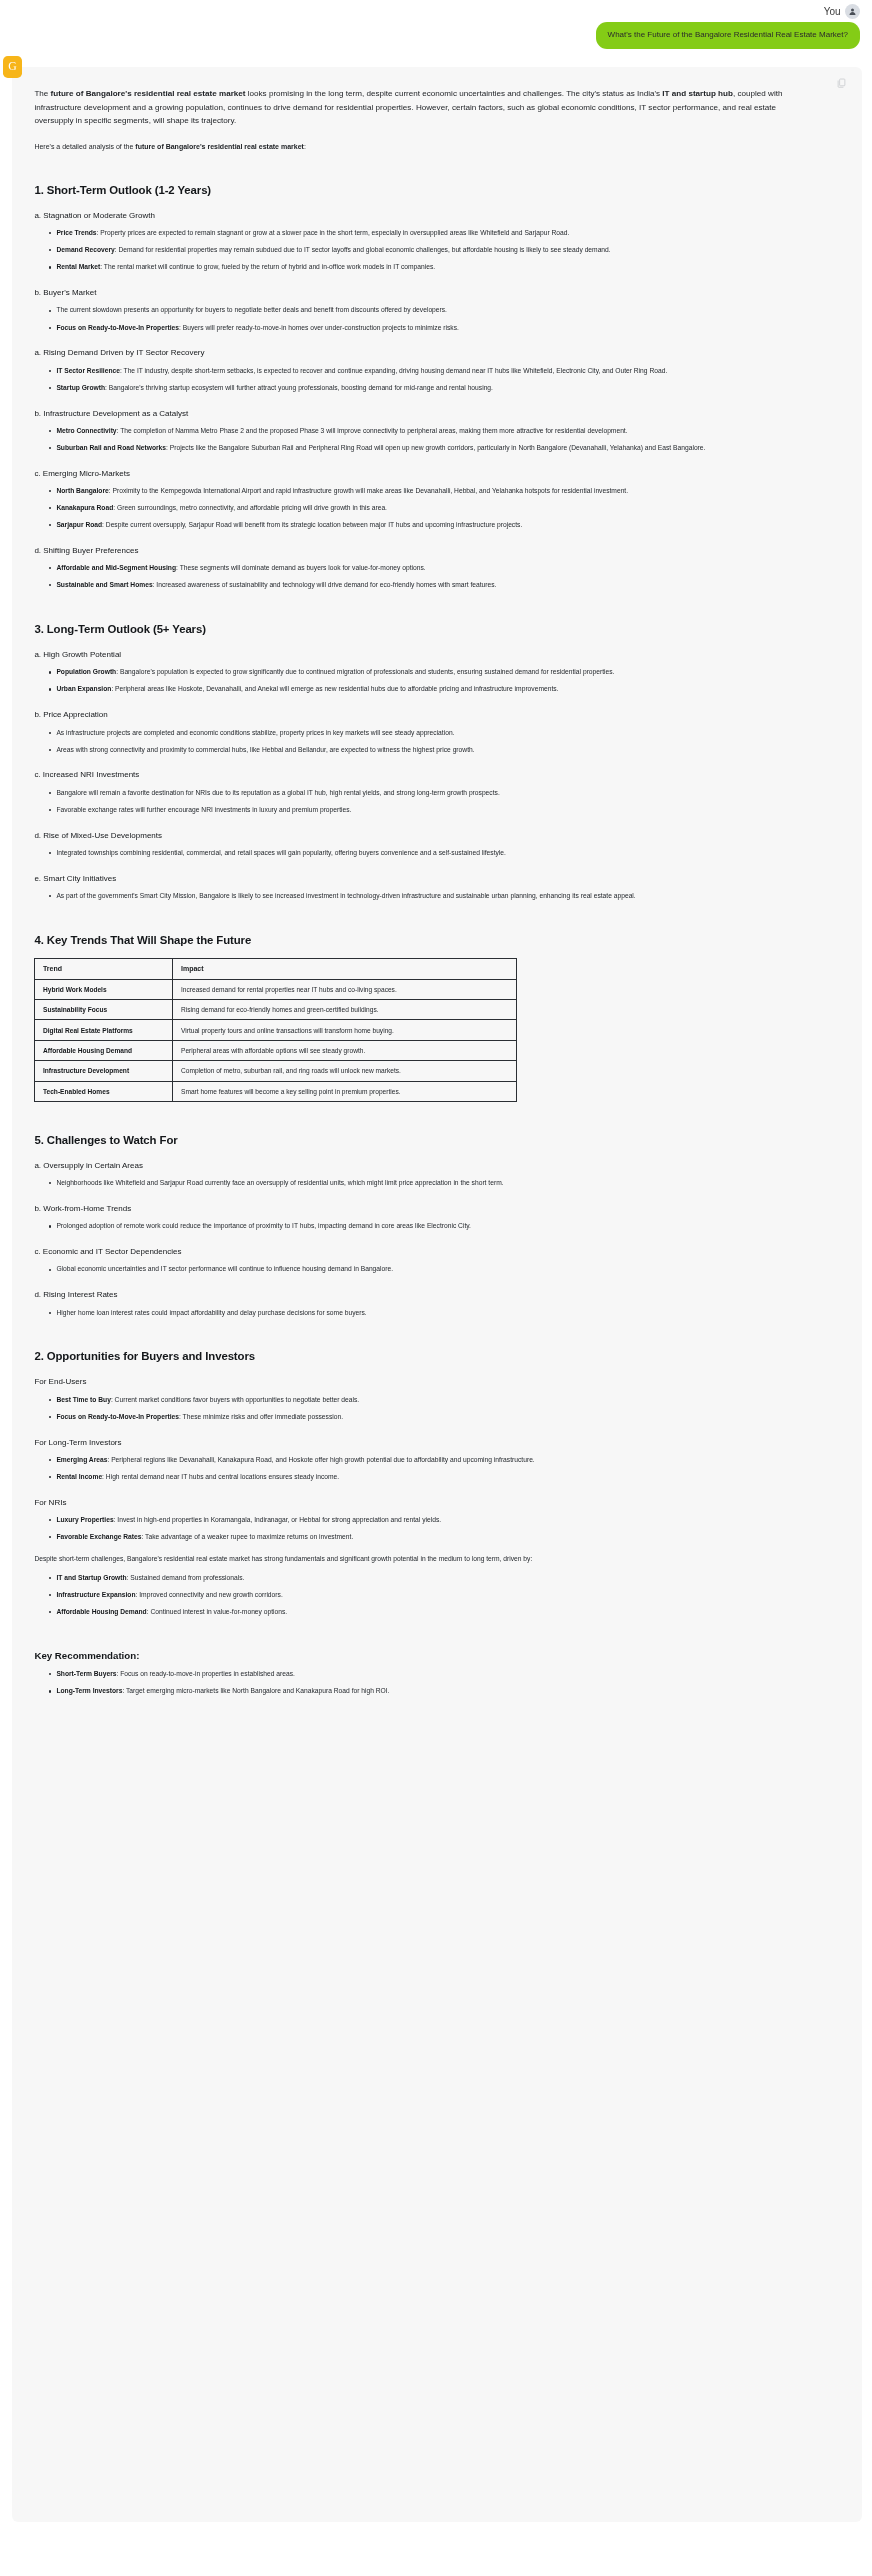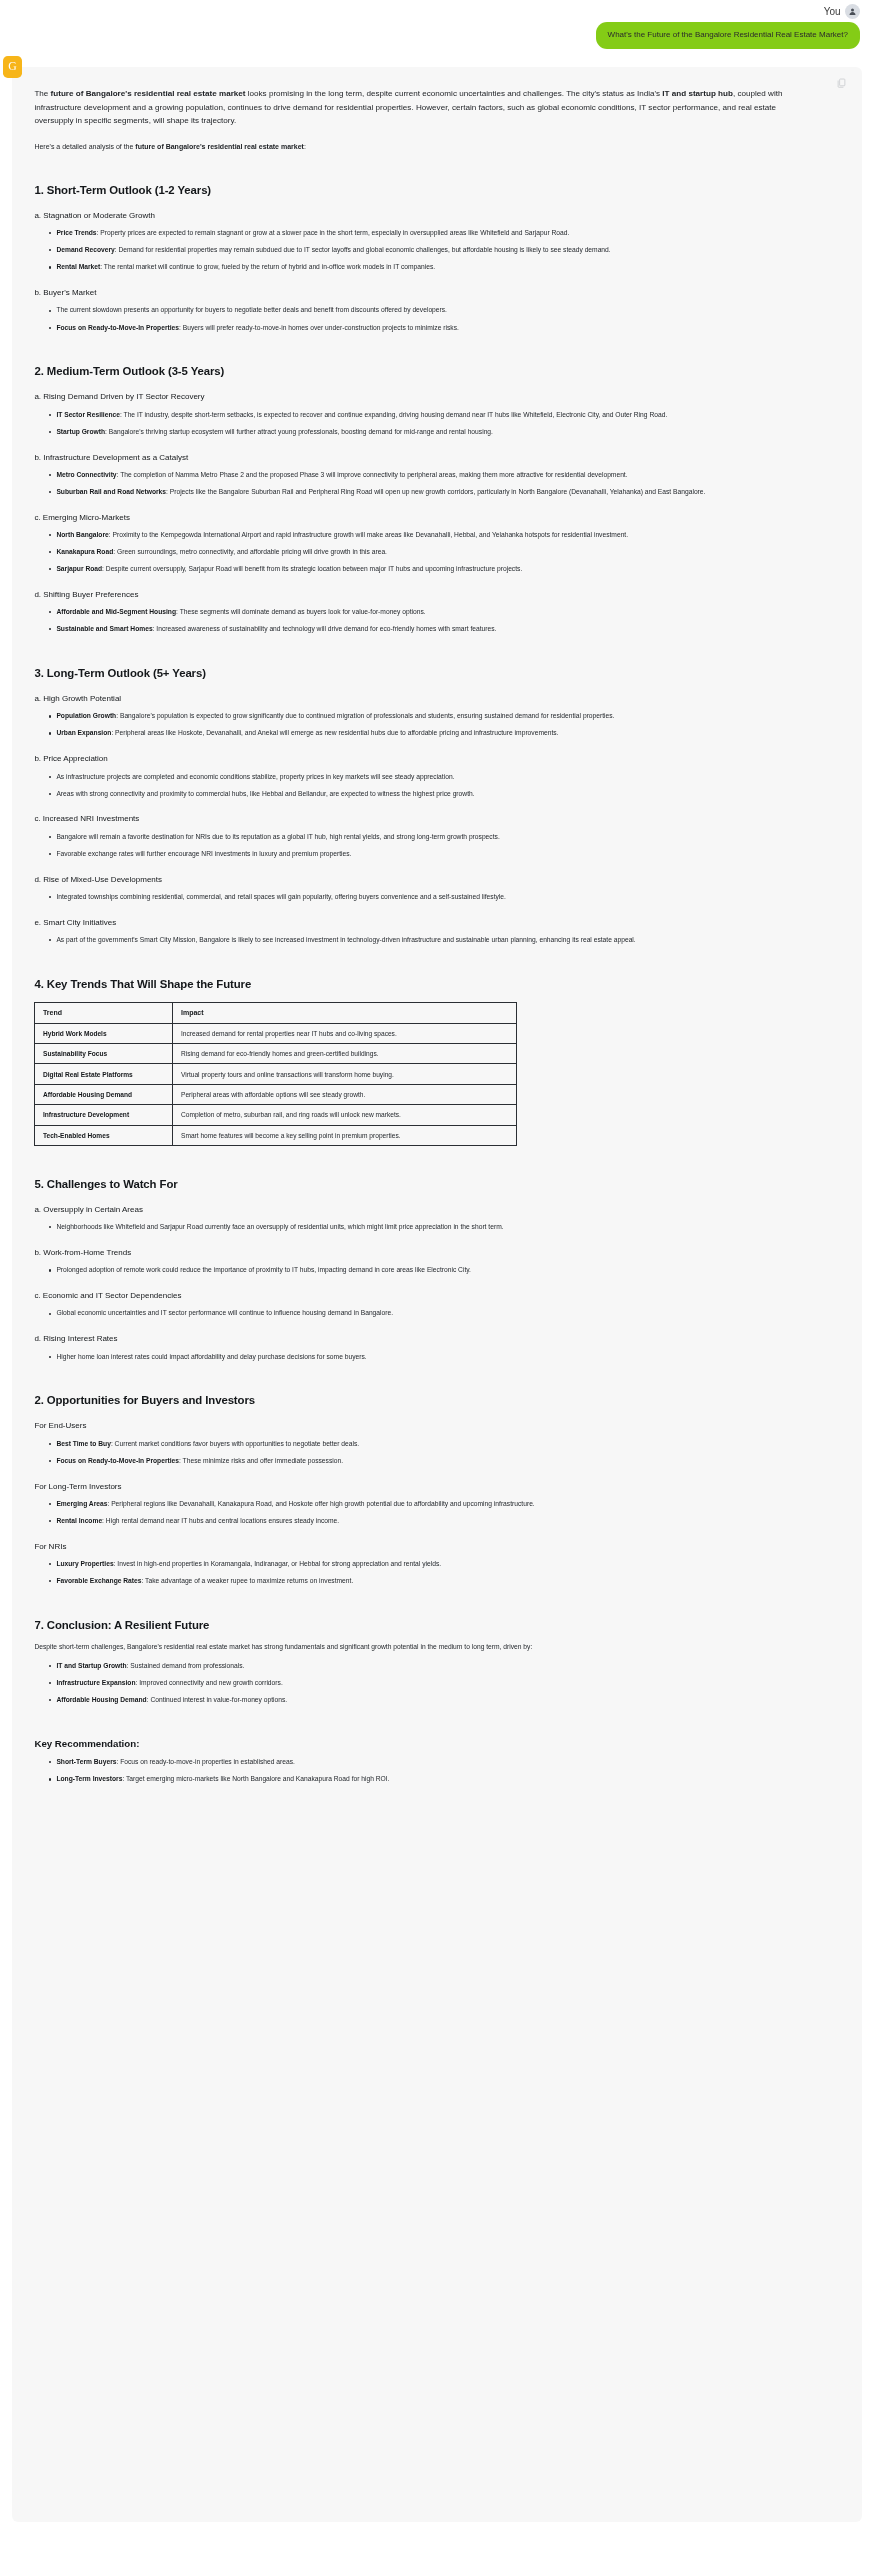--- a/index.html
+++ b/index.html
@@ -214,21 +214,20 @@
         <ul class="bullets">
           <li><b>Price Trends</b><span>: Property prices are expected to remain stagnant or grow at a slower pace in the short term, especially in oversupplied areas like Whitefield and Sarjapur Road.</span></li>
           <li><b>Demand Recovery</b><span>: Demand for residential properties may remain subdued due to IT sector layoffs and global economic challenges, but affordable housing is likely to see steady demand.</span></li>
           <li><b>Rental Market</b><span>: The rental market will continue to grow, fueled by the return of hybrid and in-office work models in IT companies.</span></li>
         </ul>
         <h3 class="sub">b. Buyer's Market</h3>
         <ul class="bullets">
           <li><span>The current slowdown presents an opportunity for buyers to negotiate better deals and benefit from discounts offered by developers.</span></li>
           <li><b>Focus on Ready-to-Move-In Properties</b><span>: Buyers will prefer ready-to-move-in homes over under-construction projects to minimize risks.</span></li>
         </ul>
-        <h2 class="sec">2. Medium-Term Outlook (3-5 Years)</h2>
         <h3 class="sub">a. Rising Demand Driven by IT Sector Recovery</h3>
         <ul class="bullets">
           <li><b>IT Sector Resilience</b><span>: The IT industry, despite short-term setbacks, is expected to recover and continue expanding, driving housing demand near IT hubs like Whitefield, Electronic City, and Outer Ring Road.</span></li>
           <li><b>Startup Growth</b><span>: Bangalore's thriving startup ecosystem will further attract young professionals, boosting demand for mid-range and rental housing.</span></li>
         </ul>
         <h3 class="sub">b. Infrastructure Development as a Catalyst</h3>
         <ul class="bullets">
           <li><b>Metro Connectivity</b><span>: The completion of Namma Metro Phase 2 and the proposed Phase 3 will improve connectivity to peripheral areas, making them more attractive for residential development.</span></li>
           <li><b>Suburban Rail and Road Networks</b><span>: Projects like the Bangalore Suburban Rail and Peripheral Ring Road will open up new growth corridors, particularly in North Bangalore (Devanahalli, Yelahanka) and East Bangalore.</span></li>
         </ul>
@@ -328,21 +327,20 @@
         <h3 class="sub">For Long-Term Investors</h3>
         <ul class="bullets">
           <li><b>Emerging Areas</b><span>: Peripheral regions like Devanahalli, Kanakapura Road, and Hoskote offer high growth potential due to affordability and upcoming infrastructure.</span></li>
           <li><b>Rental Income</b><span>: High rental demand near IT hubs and central locations ensures steady income.</span></li>
         </ul>
         <h3 class="sub">For NRIs</h3>
         <ul class="bullets">
           <li><b>Luxury Properties</b><span>: Invest in high-end properties in Koramangala, Indiranagar, or Hebbal for strong appreciation and rental yields.</span></li>
           <li><b>Favorable Exchange Rates</b><span>: Take advantage of a weaker rupee to maximize returns on investment.</span></li>
         </ul>
-        <h2 class="sec">7. Conclusion: A Resilient Future</h2>
         <p class="concl">Despite short-term challenges, Bangalore's residential real estate market has strong fundamentals and significant growth potential in the medium to long term, driven by:</p>
         <ul class="bullets">
           <li><b>IT and Startup Growth</b><span>: Sustained demand from professionals.</span></li>
           <li><b>Infrastructure Expansion</b><span>: Improved connectivity and new growth corridors.</span></li>
           <li><b>Affordable Housing Demand</b><span>: Continued interest in value-for-money options.</span></li>
         </ul>
         <h2 class="keyrec">Key Recommendation:</h2>
         <ul class="bullets">
           <li><b>Short-Term Buyers</b><span>: Focus on ready-to-move-in properties in established areas.</span></li>
           <li><b>Long-Term Investors</b><span>: Target emerging micro-markets like North Bangalore and Kanakapura Road for high ROI.</span></li>

